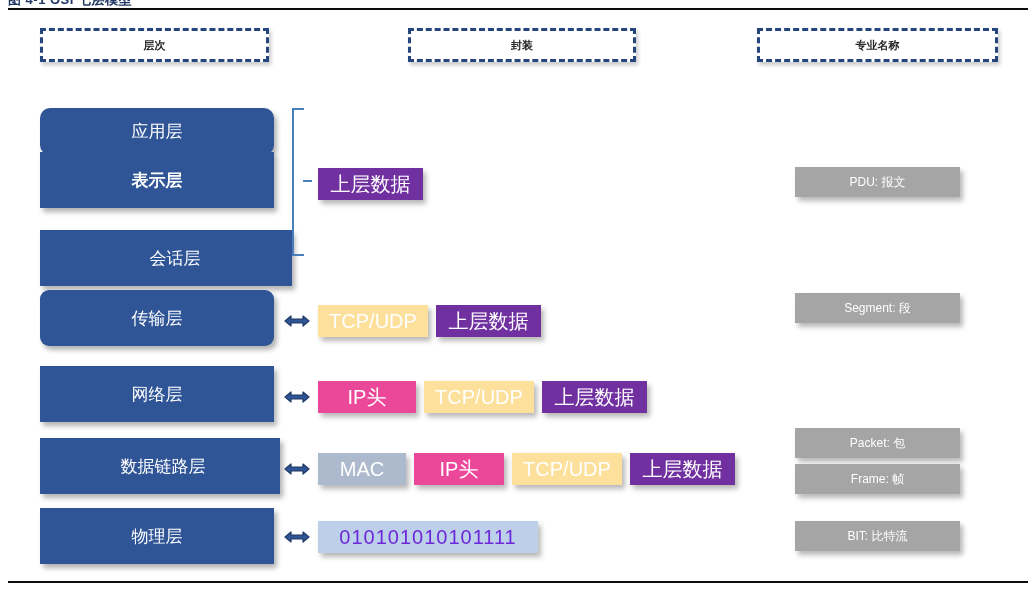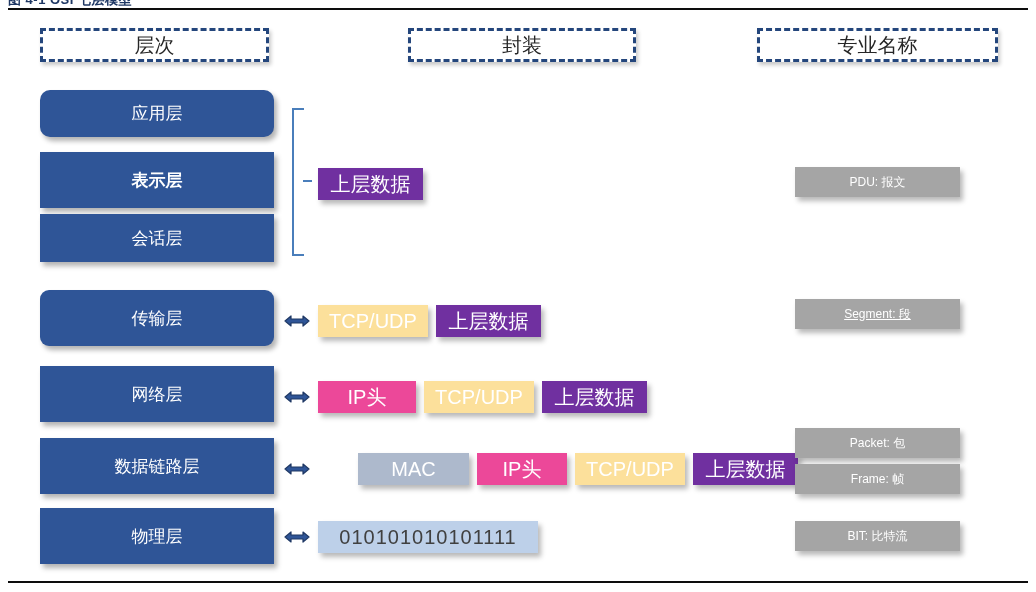--- a/index.html
+++ b/index.html
@@ -35,23 +35,24 @@
   }
 
   
   .hdr{
     position:absolute;
     top:28px; height:34px;
     border:3px dashed #24467c;
     background:#ffffff;
     box-sizing:border-box;
     display:flex;align-items:center;justify-content:center;
-    font-size:20px;
+    font-size:11px;
     color:#262626;
     box-shadow:2px 3px 4px rgba(0,0,0,0.22);
+    font-weight:bold;
   }
   .hdr-1{left:40px;width:229px;}
   .hdr-2{left:408px;width:228px;}
   .hdr-3{left:757px;width:241px;}
 
   
   .layer{
     position:absolute;
     left:40px; width:234px;
     background:#2f5597;
@@ -80,21 +81,21 @@
     color:#ffffff;
     margin-right:8px;
     box-shadow:3px 4px 5px rgba(0,0,0,0.28);
     box-sizing:border-box;
     white-space:nowrap;
   }
   .chip.c-purple {background:#7030a0;color:#ffffff;}
   .chip.c-yellow {background:#fce09b;color:#ffffff;}
   .chip.c-gray   {background:#ec4899;color:#ffffff;}
   .chip.c-bluegray{background:#adb9cc;color:#ffffff;}
-  .chip.c-lightblue{background:#bdd0e9;color:#404040;letter-spacing:1px;}
+  .chip.c-lightblue{background:#bdd0e9;color:#6d28d9;letter-spacing:1px;}
 
   
   .bracket{
     position:absolute;
     left:292px; top:108px;
     width:12px; height:148px;
     border:2px solid #4a7ebb;
     border-right:none;
     box-sizing:border-box;
   }
@@ -123,26 +124,26 @@
 <div class="caption-rule"></div>
 <div class="caption">图 4-1  OSI 七层模型</div>
 
 <div id="headers-container">
     <div class="hdr hdr-1">层次</div>
     <div class="hdr hdr-2">封装</div>
     <div class="hdr hdr-3">专业名称</div>
   </div>
 
 <div id="layers-container">
-    <div class="layer" style="top: 90px; height: 47px; border-radius: 10px;">应用层</div>
+    <div class="layer" style="top: 108px; height: 47px; border-radius: 10px;">应用层</div>
     <div class="layer" style="top: 152px; height: 56px; font-weight: bold;">表示层</div>
-    <div class="layer" style="top: 214px; height: 48px;">会话层</div>
+    <div class="layer" style="top: 230px; height: 56px; padding-left: 18px;">会话层</div>
     <div class="layer" style="top: 290px; height: 56px; border-radius: 9px;">传输层</div>
     <div class="layer" style="top: 366px; height: 56px; text-align: right;">网络层</div>
-    <div class="layer" style="top: 438px; height: 56px;">数据链路层</div>
+    <div class="layer" style="top: 438px; height: 56px; padding-left: 6px;">数据链路层</div>
     <div class="layer" style="top: 508px; height: 56px;">物理层</div>
   </div>
 
 <div class="bracket"></div>
 <div class="bracket-tick"></div>
 
 <div id="encap-container">
     <div class="chiprow" style="top: 168px; left: 318px;">
       <div class="chip c-purple" style="width: 105px;">上层数据</div>
     </div>
@@ -164,36 +165,36 @@
       <div class="chip c-gray" style="width: 98px;">IP头</div>
       <div class="chip c-yellow" style="width: 110px;">TCP/UDP</div>
       <div class="chip c-purple" style="width: 105px;">上层数据</div>
     </div>
     <div class="chiprow" style="top: 453px; left: 284px;">
       <span class="arrow">
         <svg width="26" height="16" viewBox="0 0 26 16">
           <path d="M1 8 L7 3 L7 6 L19 6 L19 3 L25 8 L19 13 L19 10 L7 10 L7 13 Z" fill="#2f5597" stroke="#1f3864" stroke-width="1.2" stroke-linejoin="round"></path>
         </svg>
       </span>
-      <div class="chip c-bluegray" style="width: 111px; margin-left: 40px;">MAC</div>
+      <div class="chip c-bluegray" style="width: 88px;">MAC</div>
       <div class="chip c-gray" style="width: 90px;">IP头</div>
       <div class="chip c-yellow" style="width: 110px;">TCP/UDP</div>
       <div class="chip c-purple" style="width: 105px;">上层数据</div>
     </div>
     <div class="chiprow" style="top: 521px; left: 284px;">
       <span class="arrow">
         <svg width="26" height="16" viewBox="0 0 26 16">
           <path d="M1 8 L7 3 L7 6 L19 6 L19 3 L25 8 L19 13 L19 10 L7 10 L7 13 Z" fill="#2f5597" stroke="#1f3864" stroke-width="1.2" stroke-linejoin="round"></path>
         </svg>
       </span>
       <div class="chip c-lightblue" style="width: 220px;">010101010101111</div>
     </div>
   </div>
 
 <div id="pdu-container">
     <div class="pdu" style="top: 167px;">PDU: 报文</div>
-    <div class="pdu" style="top: 299px; text-decoration: underline;">Segment: 段</div>
+    <div class="pdu" style="top: 293px;">Segment: 段</div>
     <div class="pdu" style="top: 381px; margin-top: 47px;">Packet: 包</div>
     <div class="pdu" style="top: 464px;">Frame: 帧</div>
     <div class="pdu" style="top: 521px;">BIT: 比特流</div>
   </div>
 
 <div class="bottom-rule"></div>
 
 </body></html>

